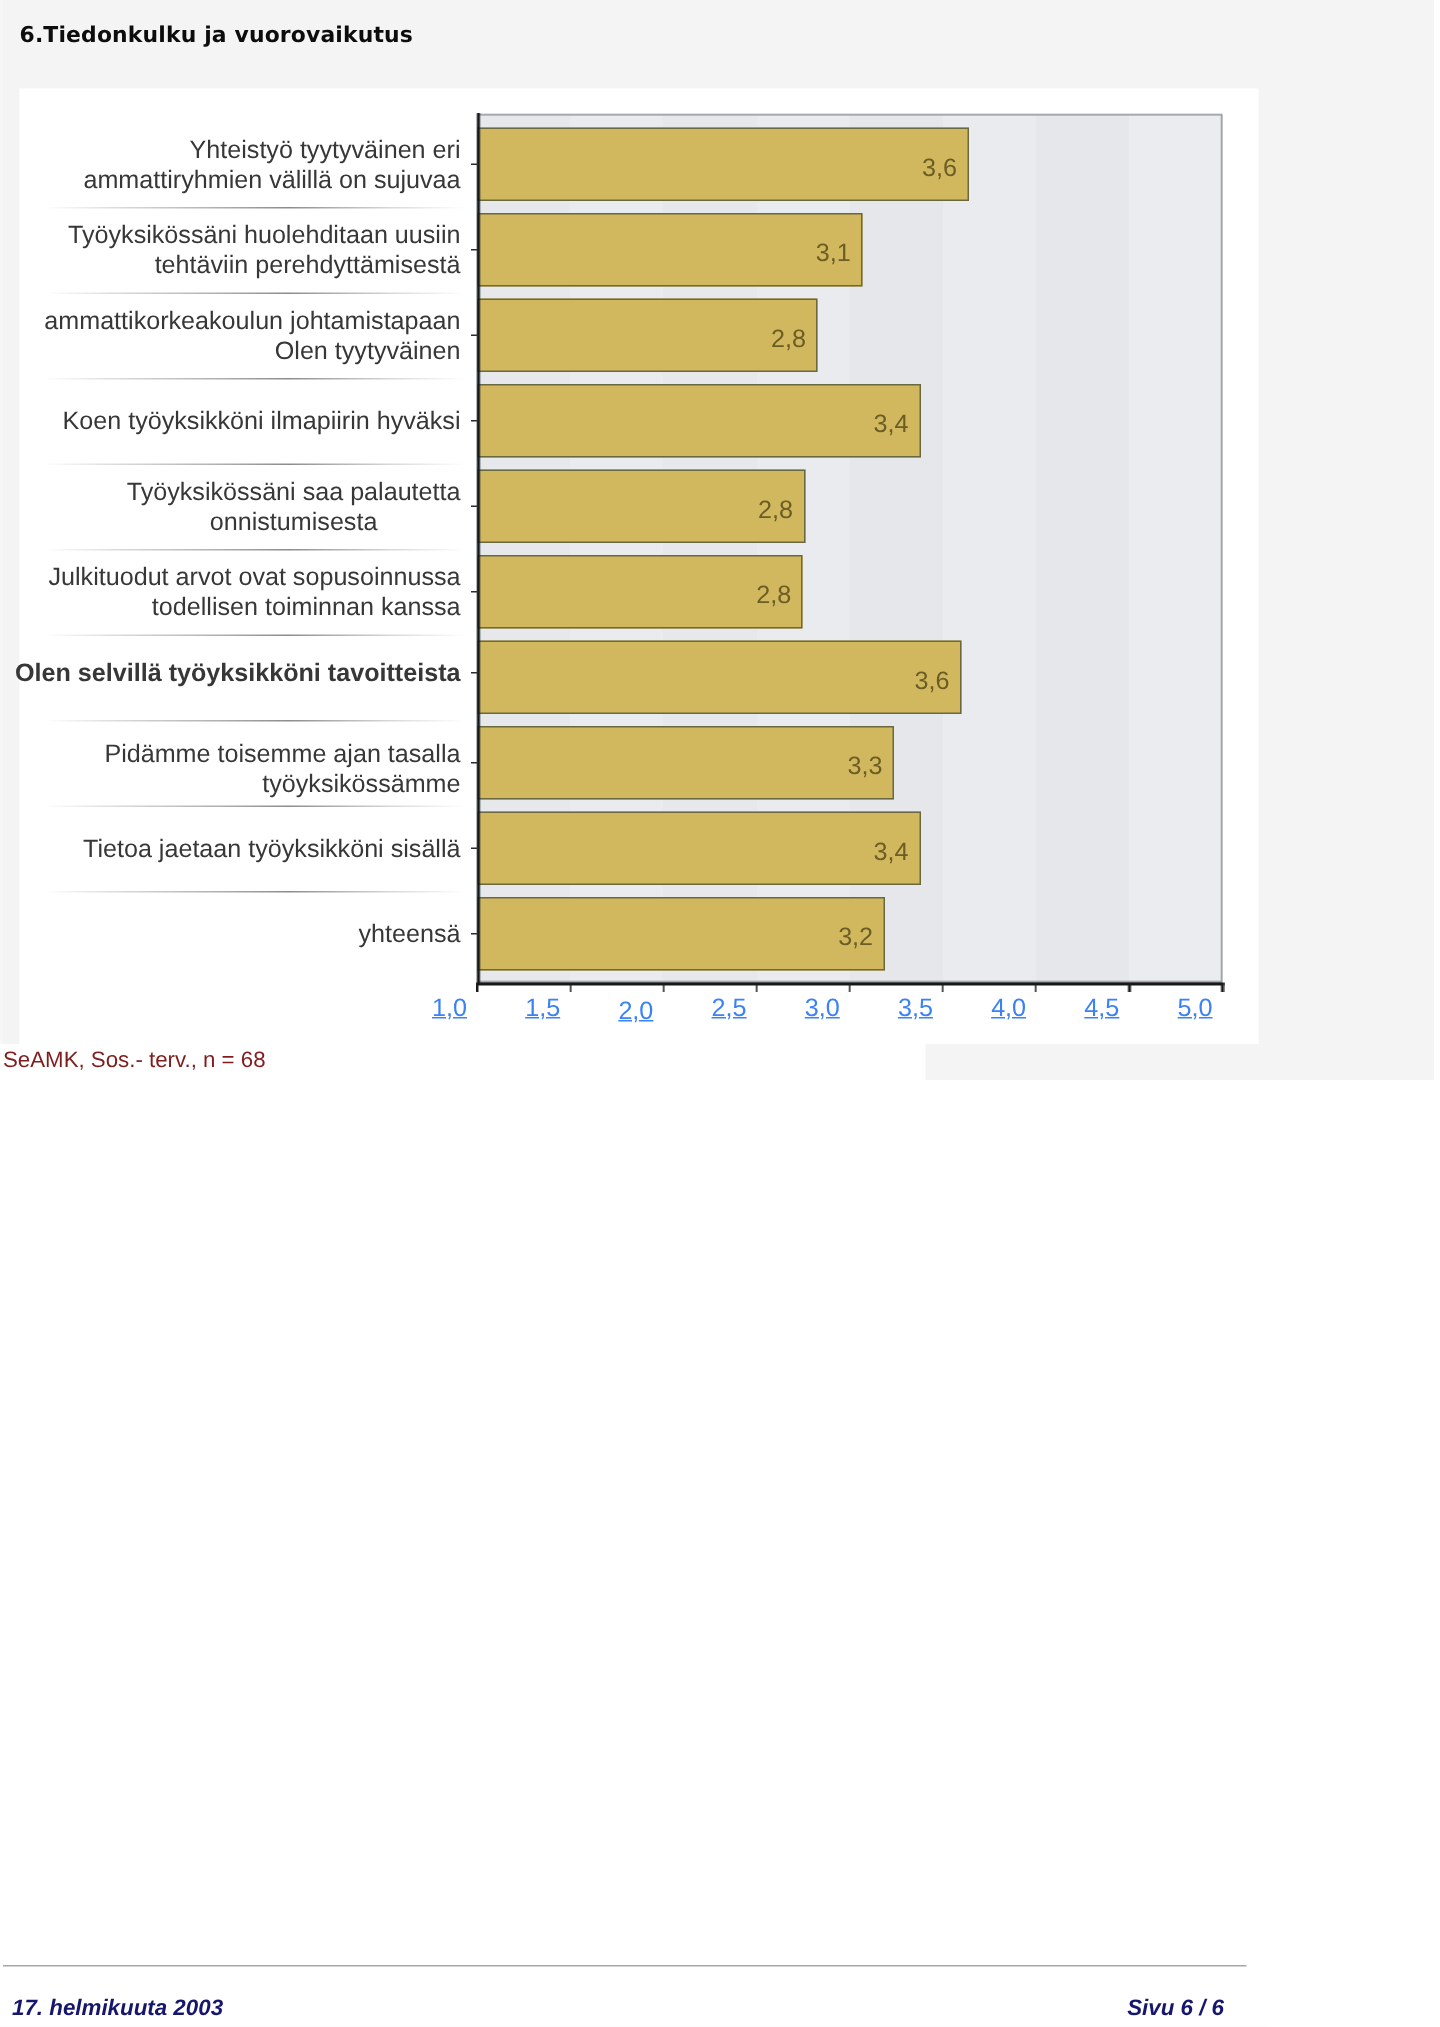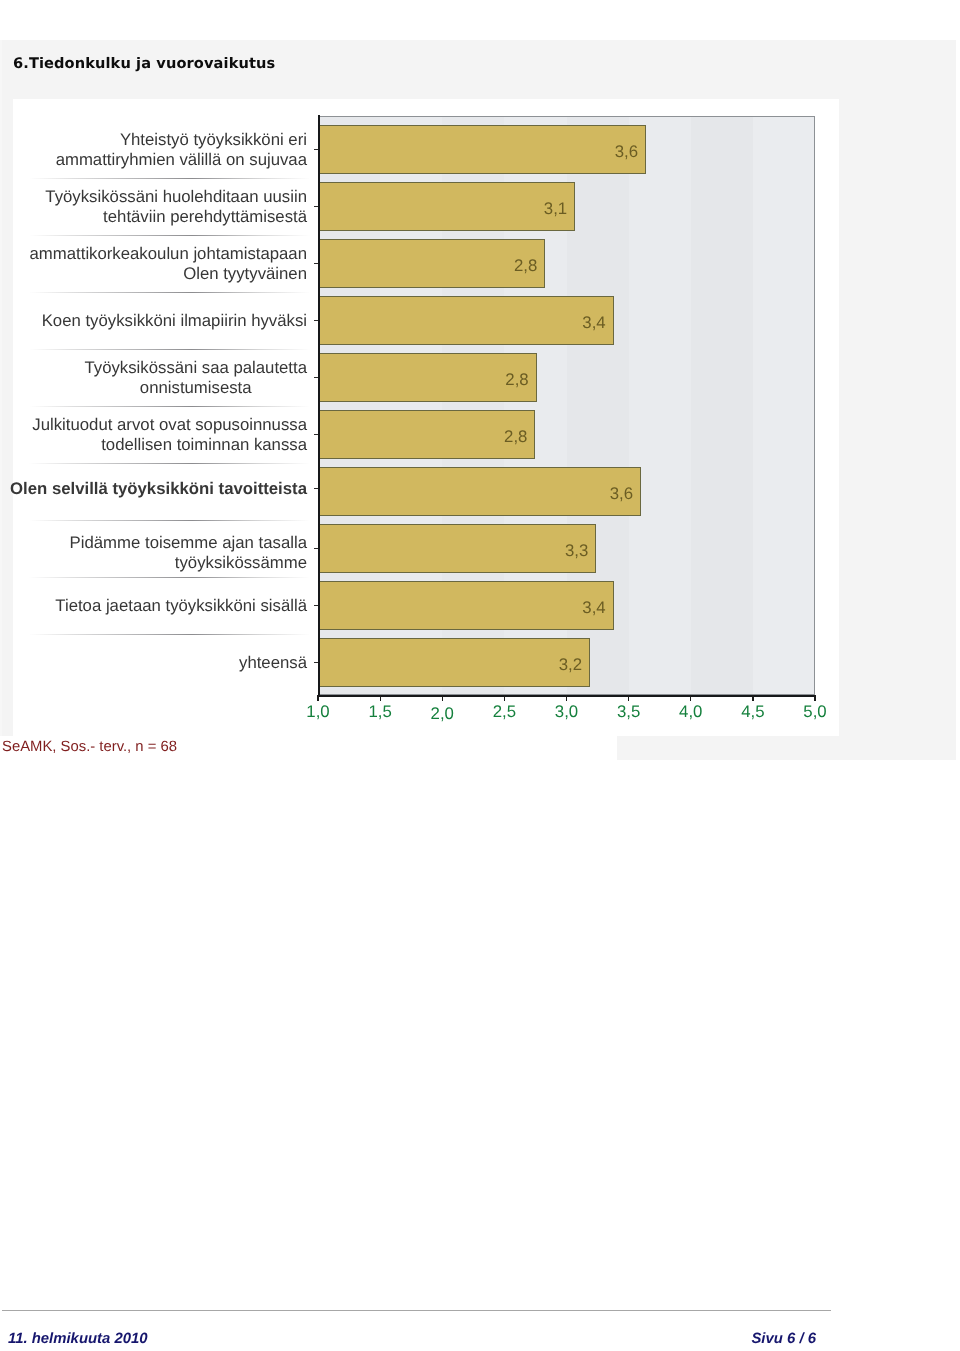--- a/index.html
+++ b/index.html
@@ -3,21 +3,21 @@
 <meta charset="utf-8">
 <title>6.Tiedonkulku ja vuorovaikutus</title>
 <style>
   html,body{margin:0;padding:0;background:#ffffff;}
   #page-title,#caption,#footer-left,#footer-right,.cat-label,.bar-val,.xlab{
       -webkit-font-smoothing:antialiased;-moz-osx-font-smoothing:grayscale;will-change:opacity;}
   body{width:960px;height:1351px;position:relative;overflow:hidden;
        font-family:"Liberation Sans",sans-serif;-webkit-font-smoothing:antialiased;-moz-osx-font-smoothing:grayscale;text-rendering:geometricPrecision;}
 
   
-  #slide{position:absolute;left:0;top:0;width:956px;height:720px;background:#f4f4f4;margin-top:40px;}
+  #slide{position:absolute;left:0;top:0;width:956px;height:720px;background:#f4f4f4;}
   #slide-edge{position:absolute;left:0;top:0;width:2px;height:720px;background:#f7f7f7;}
 
   #page-title{position:absolute;left:13px;top:14.5px;font-family:"DejaVu Sans",sans-serif;
       font-weight:bold;font-size:14.6px;color:#0d0d0d;letter-spacing:0.1px;white-space:nowrap;}
 
   
   #chart-card{position:absolute;left:13px;top:59px;width:826px;height:637px;background:#ffffff;}
 
   
   #plot{position:absolute;left:305px;top:17px;width:497px;height:579px;}
@@ -37,21 +37,21 @@
         rgba(130,130,132,.25) 15%,
         rgba(108,108,112,.55) 42%,
         rgba( 96, 96,100,.72) 58%,
         rgba(130,130,132,.32) 82%,
         rgba(130,130,132,0) 100%);}
 
   .bar{position:absolute;background:#d1b85f;border:1px solid #6a6840;box-sizing:border-box;}
   .bar-val{position:absolute;font-size:16.8px;color:#6b5d23;white-space:nowrap;text-align:right;}
 
   .xtick{position:absolute;width:1.3px;height:6px;background:#1b1b1b;}
-  .xlab{position:absolute;font-size:16.8px;color:#15803d;text-align:center;white-space:nowrap;}
+  .xlab{position:absolute;font-size:16.8px;color:#3b82f6;text-align:left;white-space:nowrap;text-decoration:underline;}
 
   #caption-bg{position:absolute;left:0;top:696px;width:617px;height:24px;background:#ffffff;}
   #caption{position:absolute;left:2px;top:699px;font-size:14.85px;color:#7f1d1d;white-space:nowrap;text-align:right;}
 
   
   #footer-rule{position:absolute;left:2px;top:1310px;width:829px;height:1px;background:#a7a7a7;}
   #footer-left{position:absolute;left:8px;top:1331px;font-weight:bold;font-style:italic;
       font-size:14.9px;color:#16166d;white-space:nowrap;}
   #footer-right{position:absolute;right:144px;top:1331px;font-weight:bold;font-style:italic;
       font-size:14.9px;color:#16166d;white-space:nowrap;}
@@ -63,21 +63,21 @@
   <div id="slide-edge"></div>
   <div id="page-title">6.Tiedonkulku ja vuorovaikutus</div>
 
   <div id="chart-card">
     <div id="plot">
       <div id="plot-bg" style="background: linear-gradient(to right, rgb(230, 232, 235) 0px, rgb(230, 232, 235) 62.125px, rgb(233, 235, 238) 62.125px, rgb(233, 235, 238) 124.25px, rgb(230, 232, 235) 124.25px, rgb(230, 232, 235) 186.375px, rgb(233, 235, 238) 186.375px, rgb(233, 235, 238) 248.5px, rgb(229, 231, 234) 248.5px, rgb(229, 231, 234) 310.625px, rgb(233, 235, 238) 310.625px, rgb(233, 235, 238) 372.75px, rgb(229, 231, 234) 372.75px, rgb(229, 231, 234) 434.875px, rgb(234, 236, 239) 434.875px, rgb(234, 236, 239) 497px);"></div>
     </div>
     <div id="cats">
         <div class="cat-row" style="top: 22.6px; height: 56px;">
           <div class="cat-label" style="top: 8px;">
-            <div>Yhteistyö työyksikköni eri</div>
+            <div>Yhteistyö tyytyväinen eri</div>
             <div>ammattiryhmien välillä on sujuvaa</div>
           </div>
           <div class="cat-tick" style="top: 27px;"></div>
         </div>
         <div class="cat-row" style="top: 79.6px; height: 56px;">
           <div class="cat-label" style="top: 8px;">
             <div>Työyksikössäni huolehditaan uusiin</div>
             <div>tehtäviin perehdyttämisestä</div>
           </div>
           <div class="cat-tick" style="top: 27px;"></div>
@@ -189,14 +189,14 @@
         <div class="xtick" style="left: 801.4px; top: 596px;"></div>
         <div class="xlab" style="left: 772px; width: 60px; top: 602.5px;">5,0</div>
       </div>
   </div>
 
   <div id="caption-bg"></div>
   <div id="caption">SeAMK, Sos.- terv., n = 68</div>
 </div>
 
 <div id="footer-rule"></div>
-<div id="footer-left">11. helmikuuta 2010</div>
+<div id="footer-left">17. helmikuuta 2003</div>
 <div id="footer-right">Sivu 6 / 6</div>
 
 </body></html>

